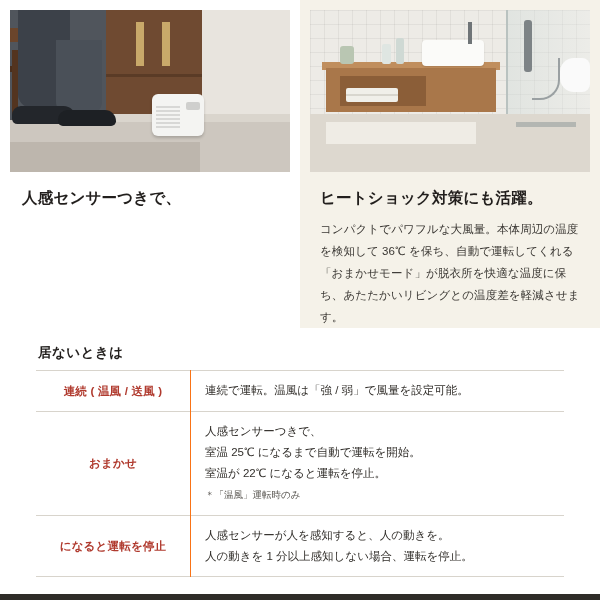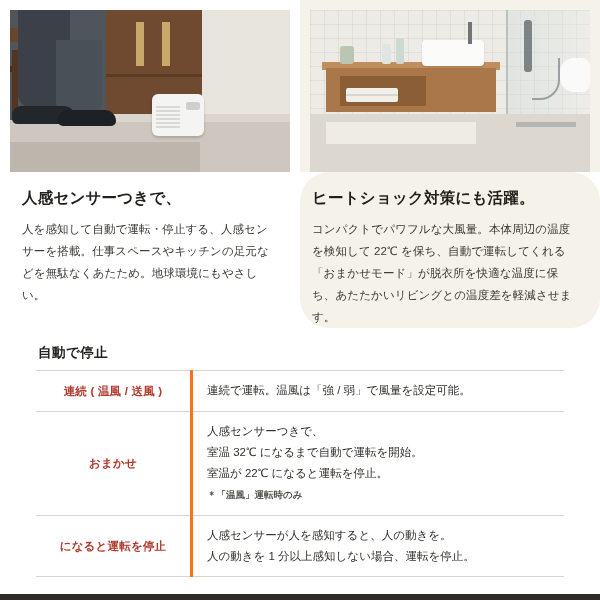--- a/index.html
+++ b/index.html
@@ -272,22 +272,21 @@
     display: flex;
     width: 600px;
   }
   .textcol {
     width: 300px;
     box-sizing: border-box;
     padding: 14px 22px 0 22px;
   }
   .textcol.right {
     background: #f5f2e9;
-    padding: 14px 20px 0 12px;
-    border-radius: 29px;
+    padding: 14px 20px 0 20px;
   }
   .headline {
     font-size: 15.5px;
     font-weight: bold;
     line-height: 1.55;
     letter-spacing: .2px;
     color: #221f1d;
     margin: 0 0 8px 0;
   }
   .body {
@@ -324,35 +323,34 @@
     border-bottom: 1px solid #d8d4cc;
   }
   td.mode-name {
     width: 146px;
     text-align: center;
     vertical-align: middle;
     font-size: 11.5px;
     font-weight: bold;
     color: #b03a2e;
     padding: 9px 4px;
-    border-right: 3px solid #f97316;
+    border-right: 1px solid #f97316;
     letter-spacing: .2px;
     line-height: 1.6;
   }
   td.mode-desc {
     padding: 9px 10px 9px 14px;
     font-size: 11.5px;
     line-height: 1.85;
     color: #322f2b;
     vertical-align: middle;
   }
   td.mode-desc .note {
     font-size: 9.5px;
     color: #55524d;
-    font-weight: bold;
   }
   .bottombar {
     position: absolute;
     left: 0; bottom: 0;
     width: 600px; height: 6px;
     background: #2f2c28;
   }
 </style>
 </head>
 <body>
@@ -408,45 +406,44 @@
         </div>
       </div>
     </div>
   </div>
 
   <div class="texts">
     <div class="textcol left panelbg-left">
       <h2 class="headline">
         <span>人感センサーつきで、</span><br>
       </h2>
-      <p class="body">人を感知して自動で運転・停止する、人感センサーを搭載。仕事スペースやキッチンの足元などを無駄なくあたため。地球環境にもやさしい。</p>
     </div>
     <div class="textcol right">
       <h2 class="headline">
         <span>ヒートショック対策にも活躍。</span>
       </h2>
-      <p class="body">コンパクトでパワフルな大風量。本体周辺の温度を検知して 22℃ を保ち、自動で運転してくれる「おまかせモード」が脱衣所を快適な温度に保ち、あたたかいリビングとの温度差を軽減させます。</p>
+      <p class="body">コンパクトでパワフルな大風量。本体周辺の温度を検知して 36℃ を保ち、自動で運転してくれる「おまかせモード」が脱衣所を快適な温度に保ち、あたたかいリビングとの温度差を軽減させます。</p>
     </div>
   </div>
 
   <div class="modes">
-    <div class="modes-title">自動で停止</div>
+    <div class="modes-title">居ないときは</div>
     <table class="modes-table">
       <tbody>
         <tr>
           <td class="mode-name">連続 ( 温風 / 送風 )</td>
           <td class="mode-desc">
             <span>連続で運転。温風は「強 / 弱」で風量を設定可能。</span>
           </td>
         </tr>
         <tr>
           <td class="mode-name">おまかせ</td>
           <td class="mode-desc">
             <span>人感センサーつきで、</span><br>
-            <span>室温 32℃ になるまで自動で運転を開始。</span><br>
+            <span>室温 25℃ になるまで自動で運転を開始。</span><br>
             <span>室温が 22℃ になると運転を停止。</span><br>
             <span class="note">＊「温風」運転時のみ</span>
           </td>
         </tr>
         <tr>
           <td class="mode-name">になると運転を停止</td>
           <td class="mode-desc">
             <span>人感センサーが人を感知すると、人の動きを。</span><br>
             <span>人の動きを 1 分以上感知しない場合、運転を停止。</span>
           </td>

